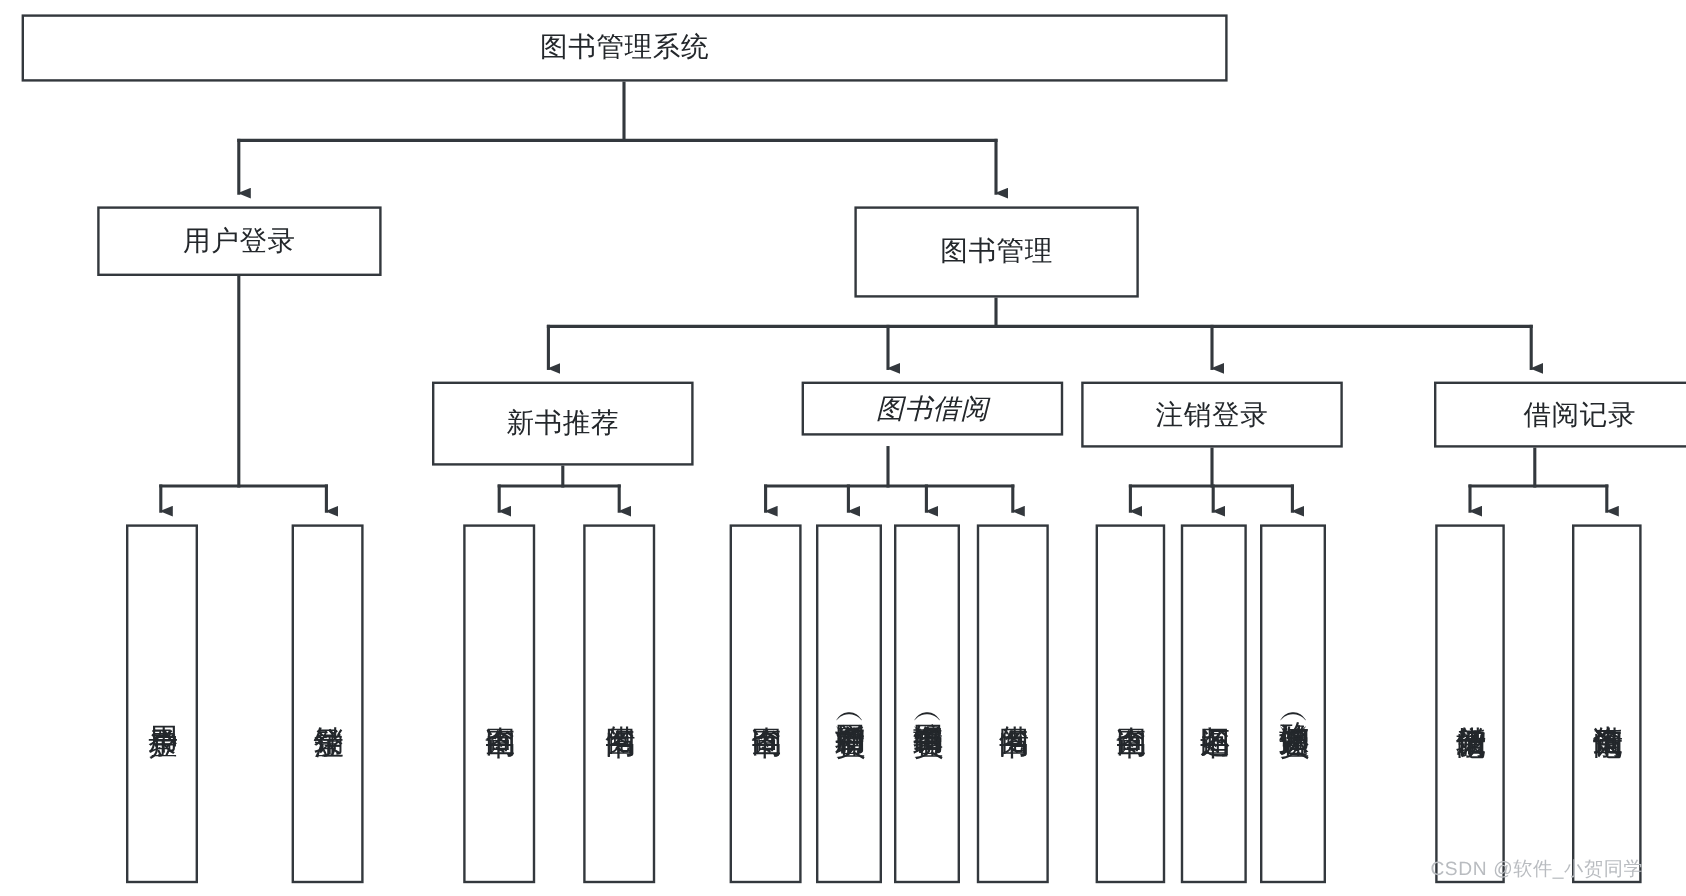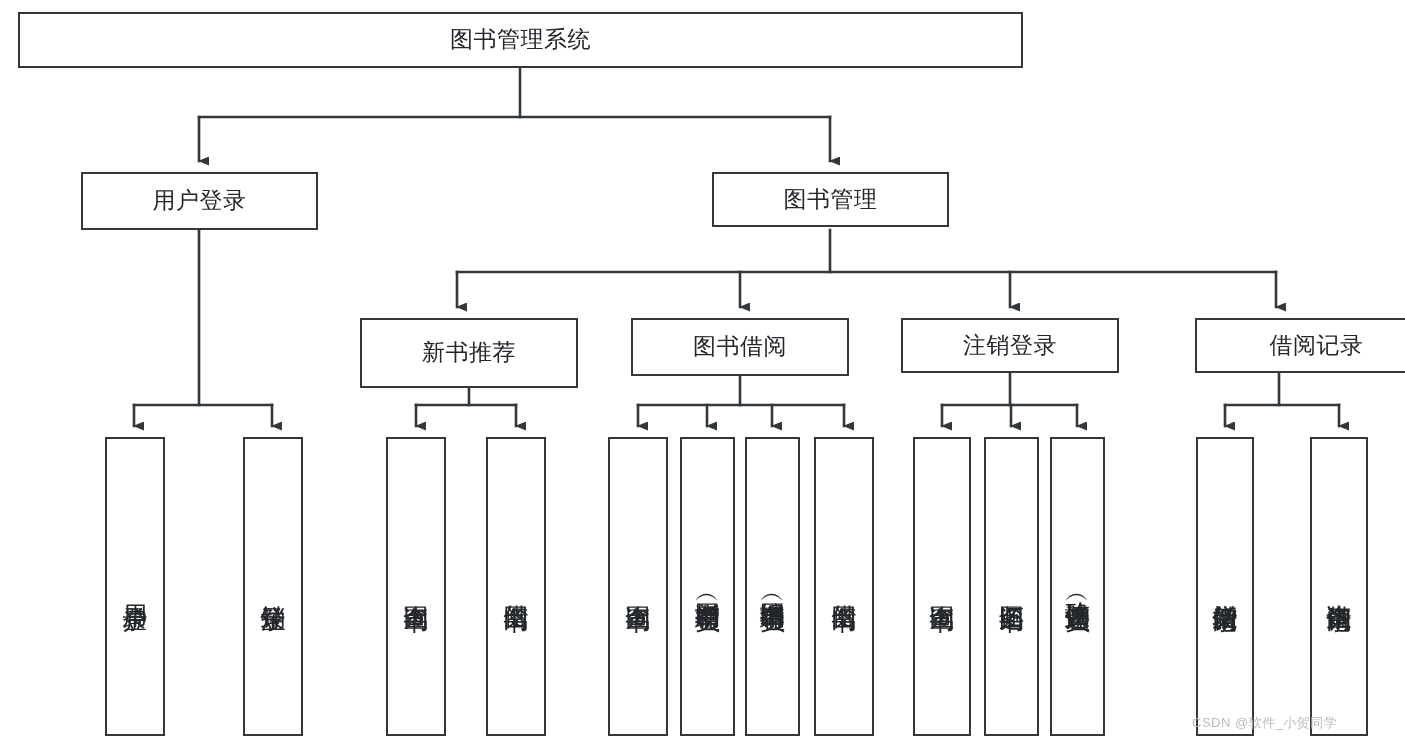--- a/index.html
+++ b/index.html
@@ -50,21 +50,21 @@
     line-height: 1.08;
     color: #23272b;
     writing-mode: vertical-rl;
     text-orientation: upright;
     letter-spacing: 1px;
     white-space: nowrap;
     transform: rotate(0deg);
   }
   .watermark {
     position: absolute;
-    font-size: 13px;
+    font-size: 16px;
     color: #b9bcc0;
     white-space: nowrap;
     letter-spacing: 0.5px;
     text-align: right;
   }
 </style>
 </head>
 <body>
 
 <div id="diagram-root">
@@ -112,27 +112,27 @@
       </g>
   </svg>
 
   <div id="node-layer">
       <div class="node-box" style="left: 18px; top: 12px; width: 1005px; height: 56px;">
         <span class="node-label-h">图书管理系统</span>
       </div>
       <div class="node-box" style="left: 81px; top: 172px; width: 237px; height: 58px;">
         <span class="node-label-h">用户登录</span>
       </div>
-      <div class="node-box" style="left: 712px; top: 172px; width: 237px; height: 55px;">
+      <div class="node-box" style="left: 712px; top: 172px; width: 237px; height: 76px;">
         <span class="node-label-h">图书管理</span>
       </div>
       <div class="node-box" style="left: 360px; top: 318px; width: 218px; height: 70px;">
         <span class="node-label-h">新书推荐</span>
       </div>
-      <div class="node-box" style="left: 631px; top: 318px; width: 218px; height: 58px;">
+      <div class="node-box" style="left: 668px; top: 318px; width: 218px; height: 45px; font-style: italic;">
         <span class="node-label-h">图书借阅</span>
       </div>
       <div class="node-box" style="left: 901px; top: 318px; width: 218px; height: 55px;">
         <span class="node-label-h">注销登录</span>
       </div>
       <div class="node-box" style="left: 1171px; top: 318px; width: 243px; height: 55px; margin-left: 24px;">
         <span class="node-label-h">借阅记录</span>
       </div>
       <div class="node-box" style="left: 105px; top: 437px; width: 60px; height: 299px;">
         <span class="node-label-v">用户登录</span>

